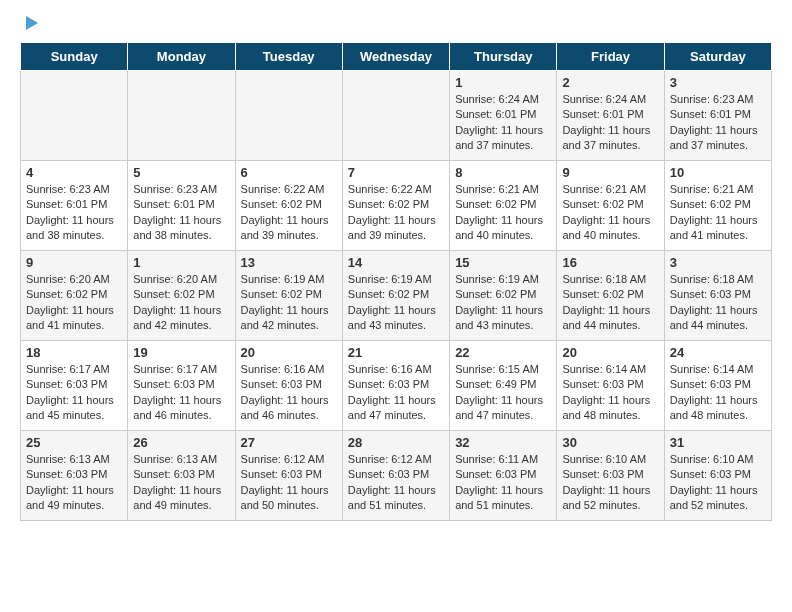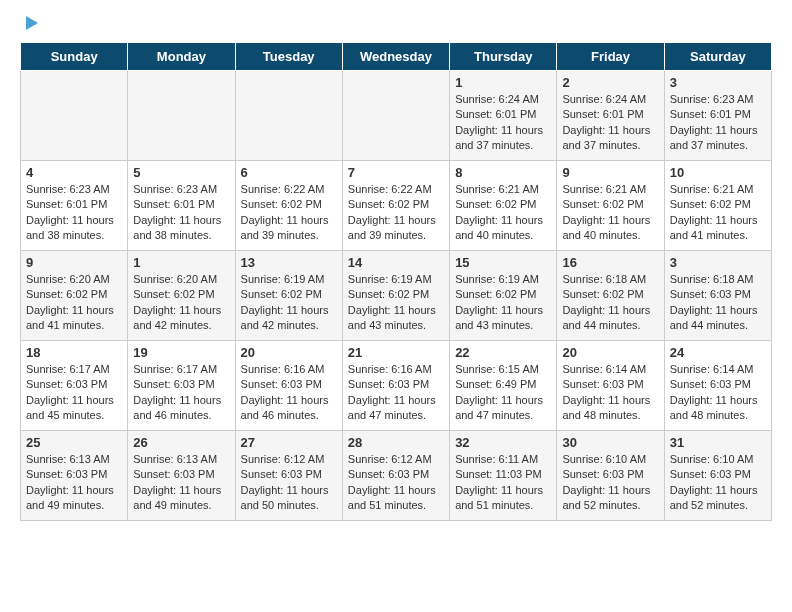--- a/index.html
+++ b/index.html
@@ -294,21 +294,21 @@
         </td>
         <td>
           <span class="day-num">28</span>
           <div class="day-info">Sunrise: 6:12 AM
 Sunset: 6:03 PM
 Daylight: 11 hours and 51 minutes.</div>
         </td>
         <td>
           <span class="day-num">32</span>
           <div class="day-info">Sunrise: 6:11 AM
-Sunset: 11:03 PM
+Sunset: 6:03 PM
 Daylight: 11 hours and 51 minutes.</div>
         </td>
         <td>
           <span class="day-num">30</span>
           <div class="day-info">Sunrise: 6:10 AM
 Sunset: 6:03 PM
 Daylight: 11 hours and 52 minutes.</div>
         </td>
         <td>
           <span class="day-num">31</span>

